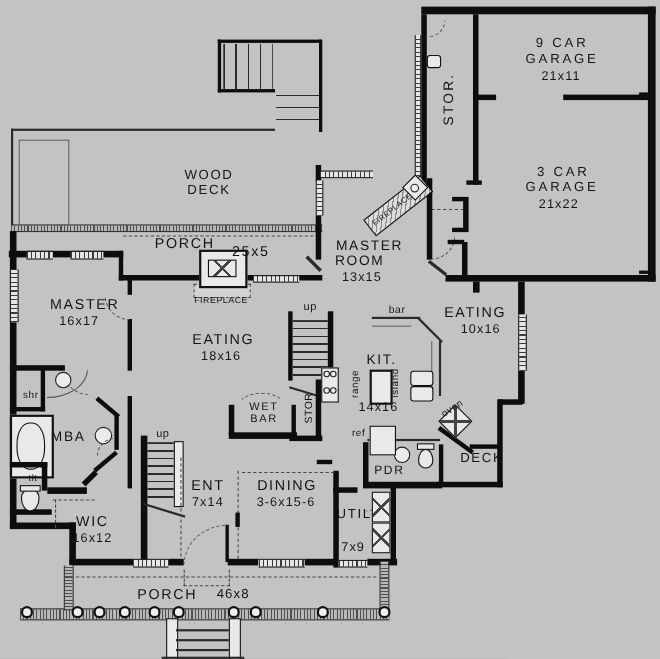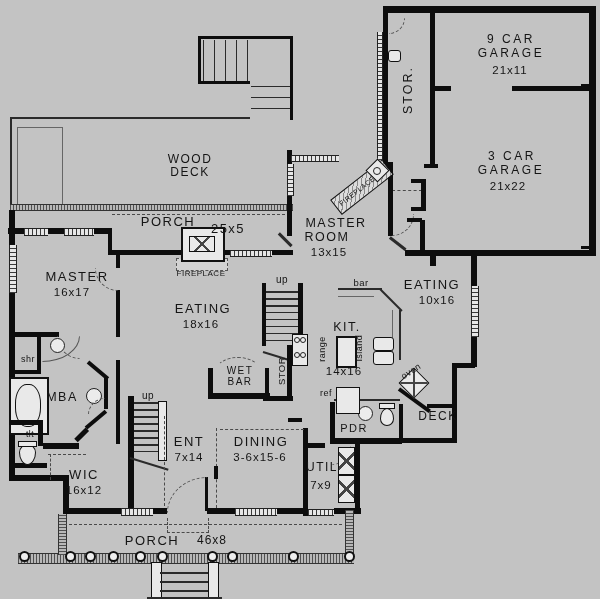--- a/index.html
+++ b/index.html
@@ -290,21 +290,21 @@
   <div class="lab" style="left:84px;top:474px">WIC</div>
   <div class="lab d" style="left:84px;top:490px">16x12</div>
 
   <div class="lab" style="left:189px;top:441px">ENT</div>
   <div class="lab d" style="left:189px;top:457px">7x14</div>
 
   <div class="lab" style="left:261px;top:441px">DINING</div>
   <div class="lab d" style="left:260px;top:457px">3-6x15-6</div>
 
   <div class="lab" style="left:322px;top:467px;font-size:12px">UTIL</div>
-  <div class="lab d" style="left:321px;top:485px">7x9</div>
+  <div class="lab d" style="left:321px;top:498px">7x9</div>
 
   <div class="lab" style="left:438px;top:416px;font-size:12px">DECK</div>
   <div class="lab" style="left:354px;top:428px;font-size:11px">PDR</div>
 
   <div class="lab" style="left:152px;top:540px">PORCH</div>
   <div class="lab d" style="left:212px;top:540px;font-size:12px">46x8</div>
 
 </div>
 
 </body></html>

